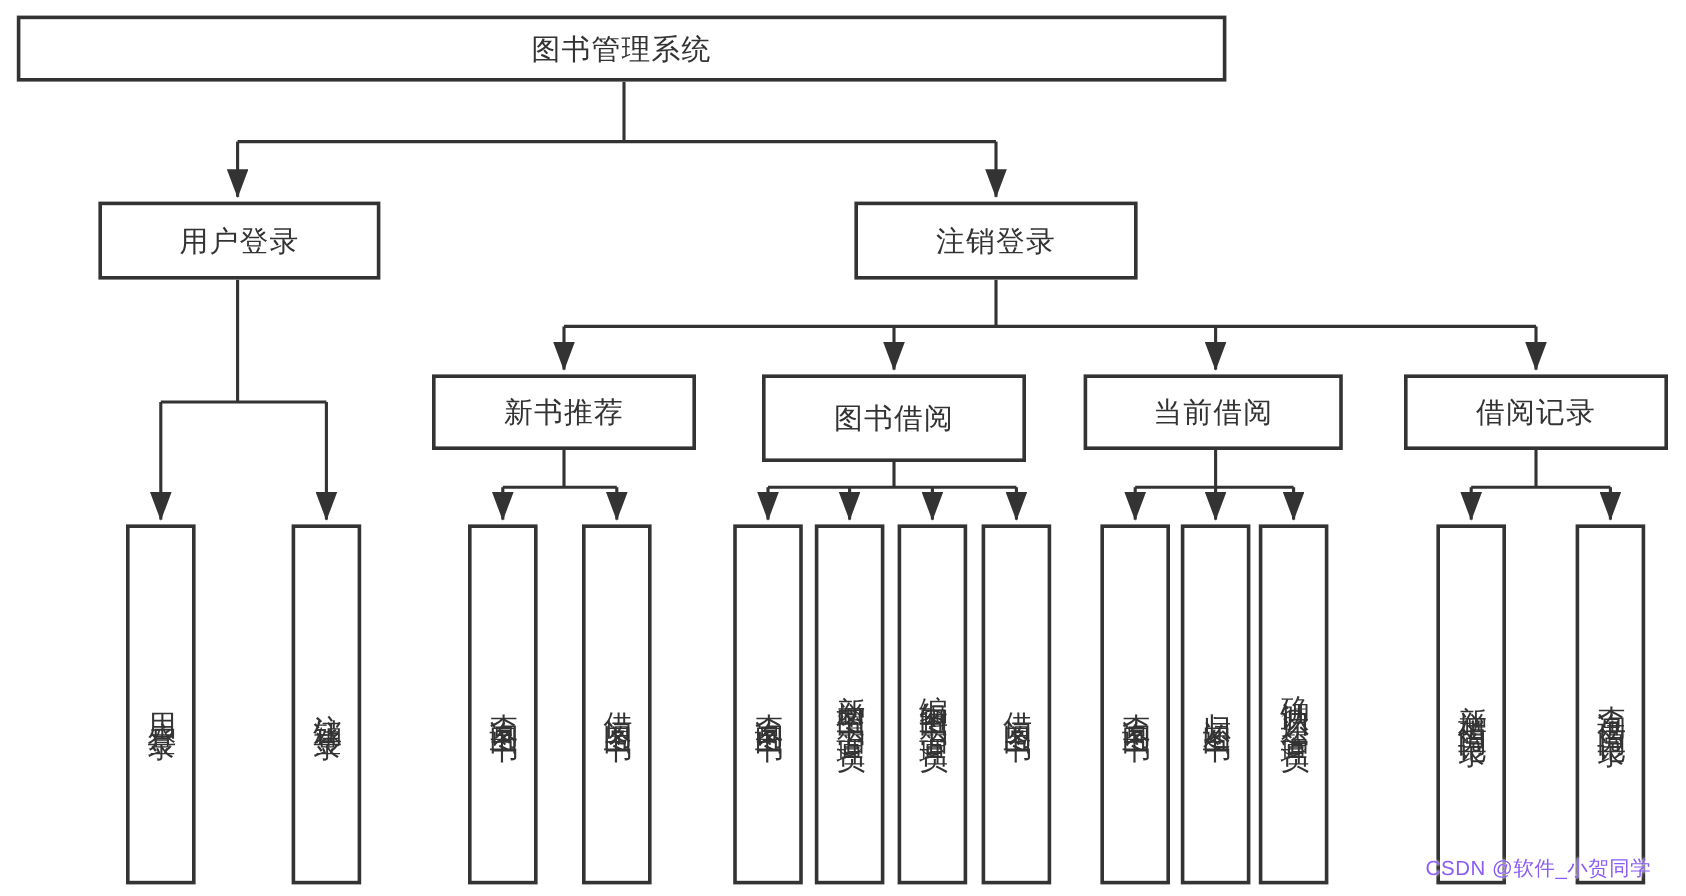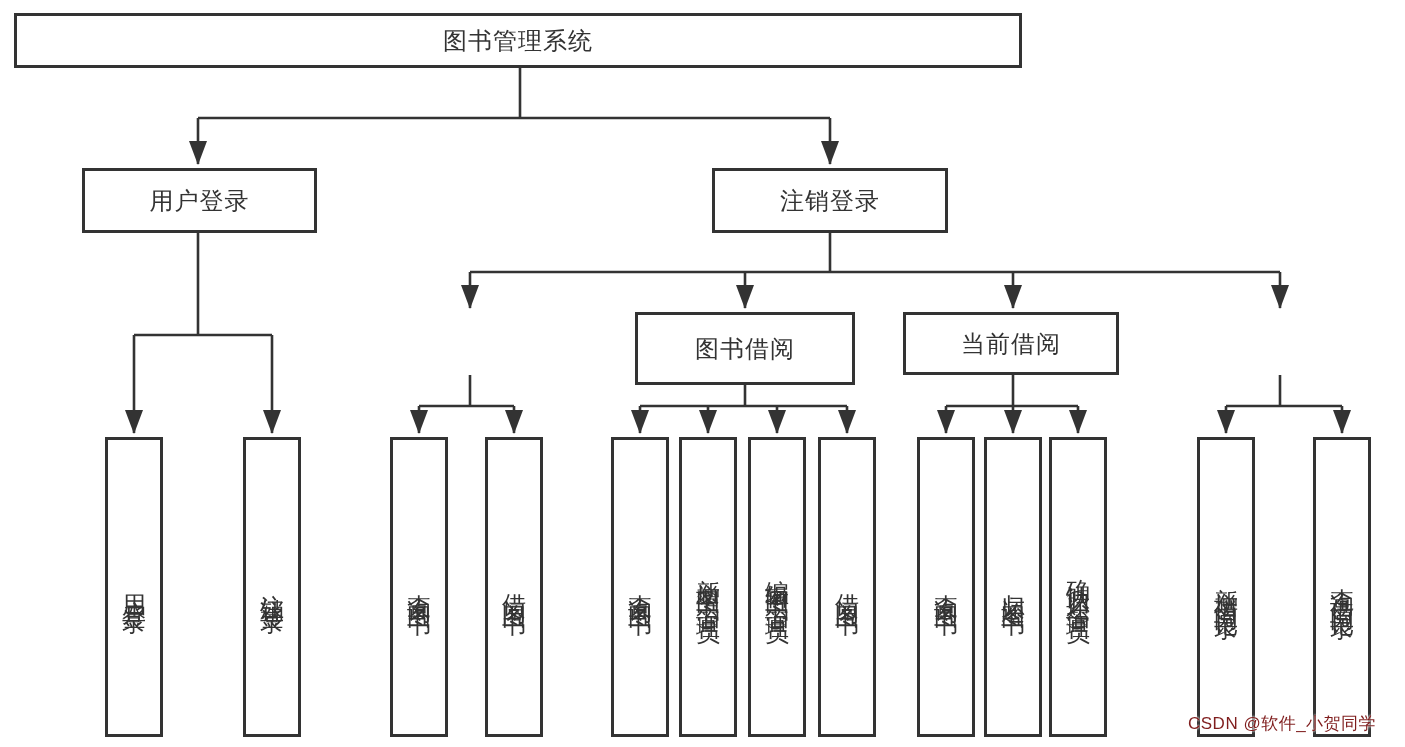--- a/index.html
+++ b/index.html
@@ -43,21 +43,21 @@
     letter-spacing: 6px;
     white-space: normal;
     line-height: 1;
   }
   .watermark {
     position: absolute;
     left: 1188px;
     top: 712px;
     font-size: 17px;
     letter-spacing: 0.5px;
-    color: #7f1d1d;
+    color: #8b5cf6;
     text-shadow: 0 0 3px #ffffff, 0 0 2px #ffffff;
     white-space: nowrap;
   }
 </style>
 </head>
 <body>
 
 <div class="canvas">
 
   <svg class="connectors" viewBox="0 0 1405 747" xmlns="http://www.w3.org/2000/svg">
@@ -108,22 +108,24 @@
       <path d="M1226,406 V433" marker-end="url(#arrow)"></path>
       <path d="M1342,406 V433" marker-end="url(#arrow)"></path>
     </g>
   </svg>
 
   <div class="node" style="left:14px; top:13px; width:1008px; height:55px;">图书管理系统</div>
 
   <div class="node" style="left:82px; top:168px; width:235px; height:65px;">用户登录</div>
   <div class="node" style="left:712px; top:168px; width:236px; height:65px;">注销登录</div>
 
+  <div class="node" style="left:360px; top:312px; width:220px; height:63px;">新书推荐</div>
   <div class="node" style="left:635px; top:312px; width:220px; height:73px;">图书借阅</div>
   <div class="node" style="left:903px; top:312px; width:216px; height:63px;">当前借阅</div>
+  <div class="node" style="left:1170px; top:312px; width:220px; height:63px;">借阅记录</div>
 
   <div class="node vertical" style="left:105px; top:437px; width:58px; height:300px;">用户登录</div>
   <div class="node vertical" style="left:243px; top:437px; width:58px; height:300px;">注销登录</div>
 
   <div class="node vertical" style="left:390px; top:437px; width:58px; height:300px;">查询图书</div>
   <div class="node vertical" style="left:485px; top:437px; width:58px; height:300px;">借阅图书</div>
 
   <div class="node vertical" style="left:611px; top:437px; width:58px; height:300px;">查询图书</div>
   <div class="node vertical" style="left:679px; top:437px; width:58px; height:300px;">新增图书（管理员）</div>
   <div class="node vertical" style="left:748px; top:437px; width:58px; height:300px;">编辑图书（管理员）</div>

